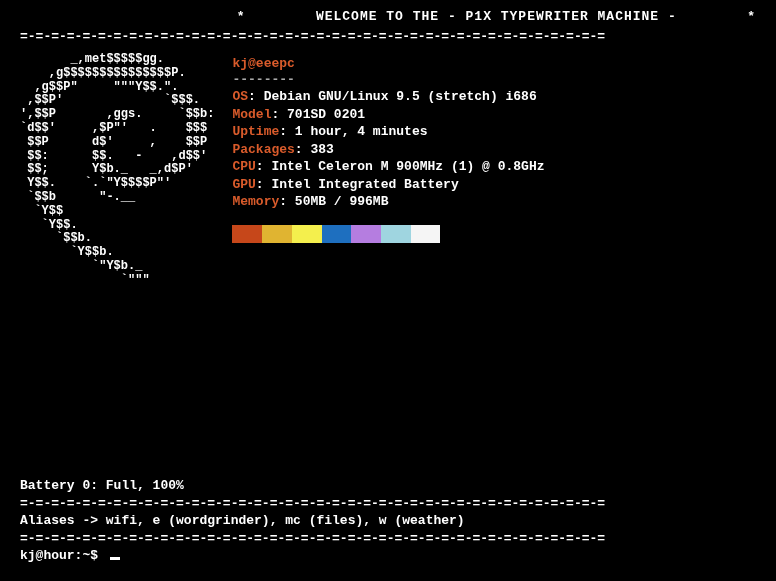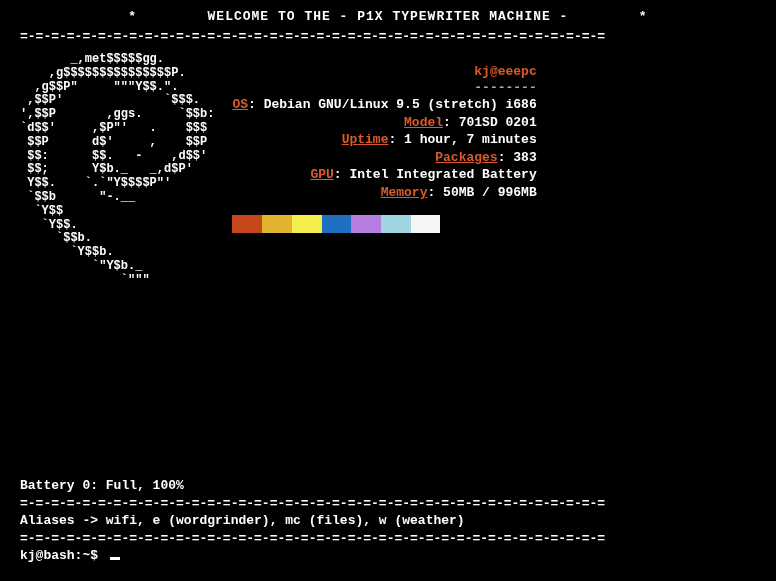--- a/index.html
+++ b/index.html
@@ -13,21 +13,21 @@
       font-family: "Courier New", monospace;
       font-size: 13px;
       font-weight: bold;
       width: 776px;
       height: 581px;
       overflow: hidden;
       padding: 8px 20px;
       line-height: 1.35;
     }
     .header {
-      text-align: center;
+      text-align: right;
       letter-spacing: 1px;
       margin-bottom: 2px;
     }
     .hr {
       border: none;
       color: #fff;
       white-space: nowrap;
       overflow: hidden;
       font-weight: bold;
       letter-spacing: 0;
@@ -39,32 +39,31 @@
       gap: 18px;
     }
     .ascii-logo {
       white-space: pre;
       font-size: 12px;
       line-height: 1.15;
       color: #fff;
       letter-spacing: 0;
     }
     .info {
-      margin-top: 10px;
-      text-align: right;
+      margin-top: 2px;
     }
     .userhost {
       margin-bottom: 0;
     }
     .user { color: #d95b2b; }
     .at   { color: #d95b2b; }
     .host { color: #d95b2b; }
     .underline { color: #aaa; margin-top: -2px; }
     .info-line { white-space: nowrap; }
-    .info-key { color: #d95b2b; text-decoration: underline; }
+    .info-key { color: #d95b2b; }
     .info-val { color: #fff; }
     .palette {
       margin-top: 14px;
       display: flex;
       height: 18px;
       width: 208px;
     }
     .palette div { flex: 1; }
     .c0 { background: #c6471a; }
     .c1 { background: #e0b431; }
@@ -121,36 +120,37 @@
               `"""</div>
 
   <div class="info">
     <div class="userhost">
       <span class="user">kj</span><span class="at">@</span><span class="host">eeepc</span>
     </div>
     <div class="underline">--------</div>
 
     <div class="info-line"><span class="info-key">OS</span><span class="info-val">: </span><span class="info-val">Debian GNU/Linux 9.5 (stretch) i686</span></div>
     <div class="info-line"><span class="info-key">Model</span><span class="info-val">: </span><span class="info-val">701SD 0201</span></div>
-    <div class="info-line"><span class="info-key">Uptime</span><span class="info-val">: </span><span class="info-val">1 hour, 7 minutes</span></div>
+    <div class="info-line"><span class="info-key">Uptime</span><span class="info-val">: </span><span class="info-val">1 hour, 4 minutes</span></div>
     <div class="info-line"><span class="info-key">Packages</span><span class="info-val">: </span><span class="info-val">383</span></div>
+    <div class="info-line"><span class="info-key">CPU</span><span class="info-val">: </span><span class="info-val">Intel Celeron M 900MHz (1) @ 0.8GHz</span></div>
     <div class="info-line"><span class="info-key">GPU</span><span class="info-val">: </span><span class="info-val">Intel Integrated Battery</span></div>
     <div class="info-line"><span class="info-key">Memory</span><span class="info-val">: </span><span class="info-val">50MB / 996MB</span></div>
 
     <div class="palette">
       <div class="c0"></div>
       <div class="c1"></div>
       <div class="c2"></div>
       <div class="c3"></div>
       <div class="c4"></div>
       <div class="c5"></div>
       <div class="c6"></div>
     </div>
   </div>
 </div>
 
 <div class="bottom">
   <div class="battery">Battery 0: Full, 100%</div>
   <div class="hr">=-=-=-=-=-=-=-=-=-=-=-=-=-=-=-=-=-=-=-=-=-=-=-=-=-=-=-=-=-=-=-=-=-=-=-=-=-=</div>
   <div class="aliases">Aliases -&gt; wifi, e (wordgrinder), mc (files), w (weather)</div>
   <div class="hr">=-=-=-=-=-=-=-=-=-=-=-=-=-=-=-=-=-=-=-=-=-=-=-=-=-=-=-=-=-=-=-=-=-=-=-=-=-=</div>
-  <div class="prompt-line"><span>kj@bash:~$ </span><span class="cursor"></span></div>
+  <div class="prompt-line"><span>kj@hour:~$ </span><span class="cursor"></span></div>
 </div>
 
 </body></html>

